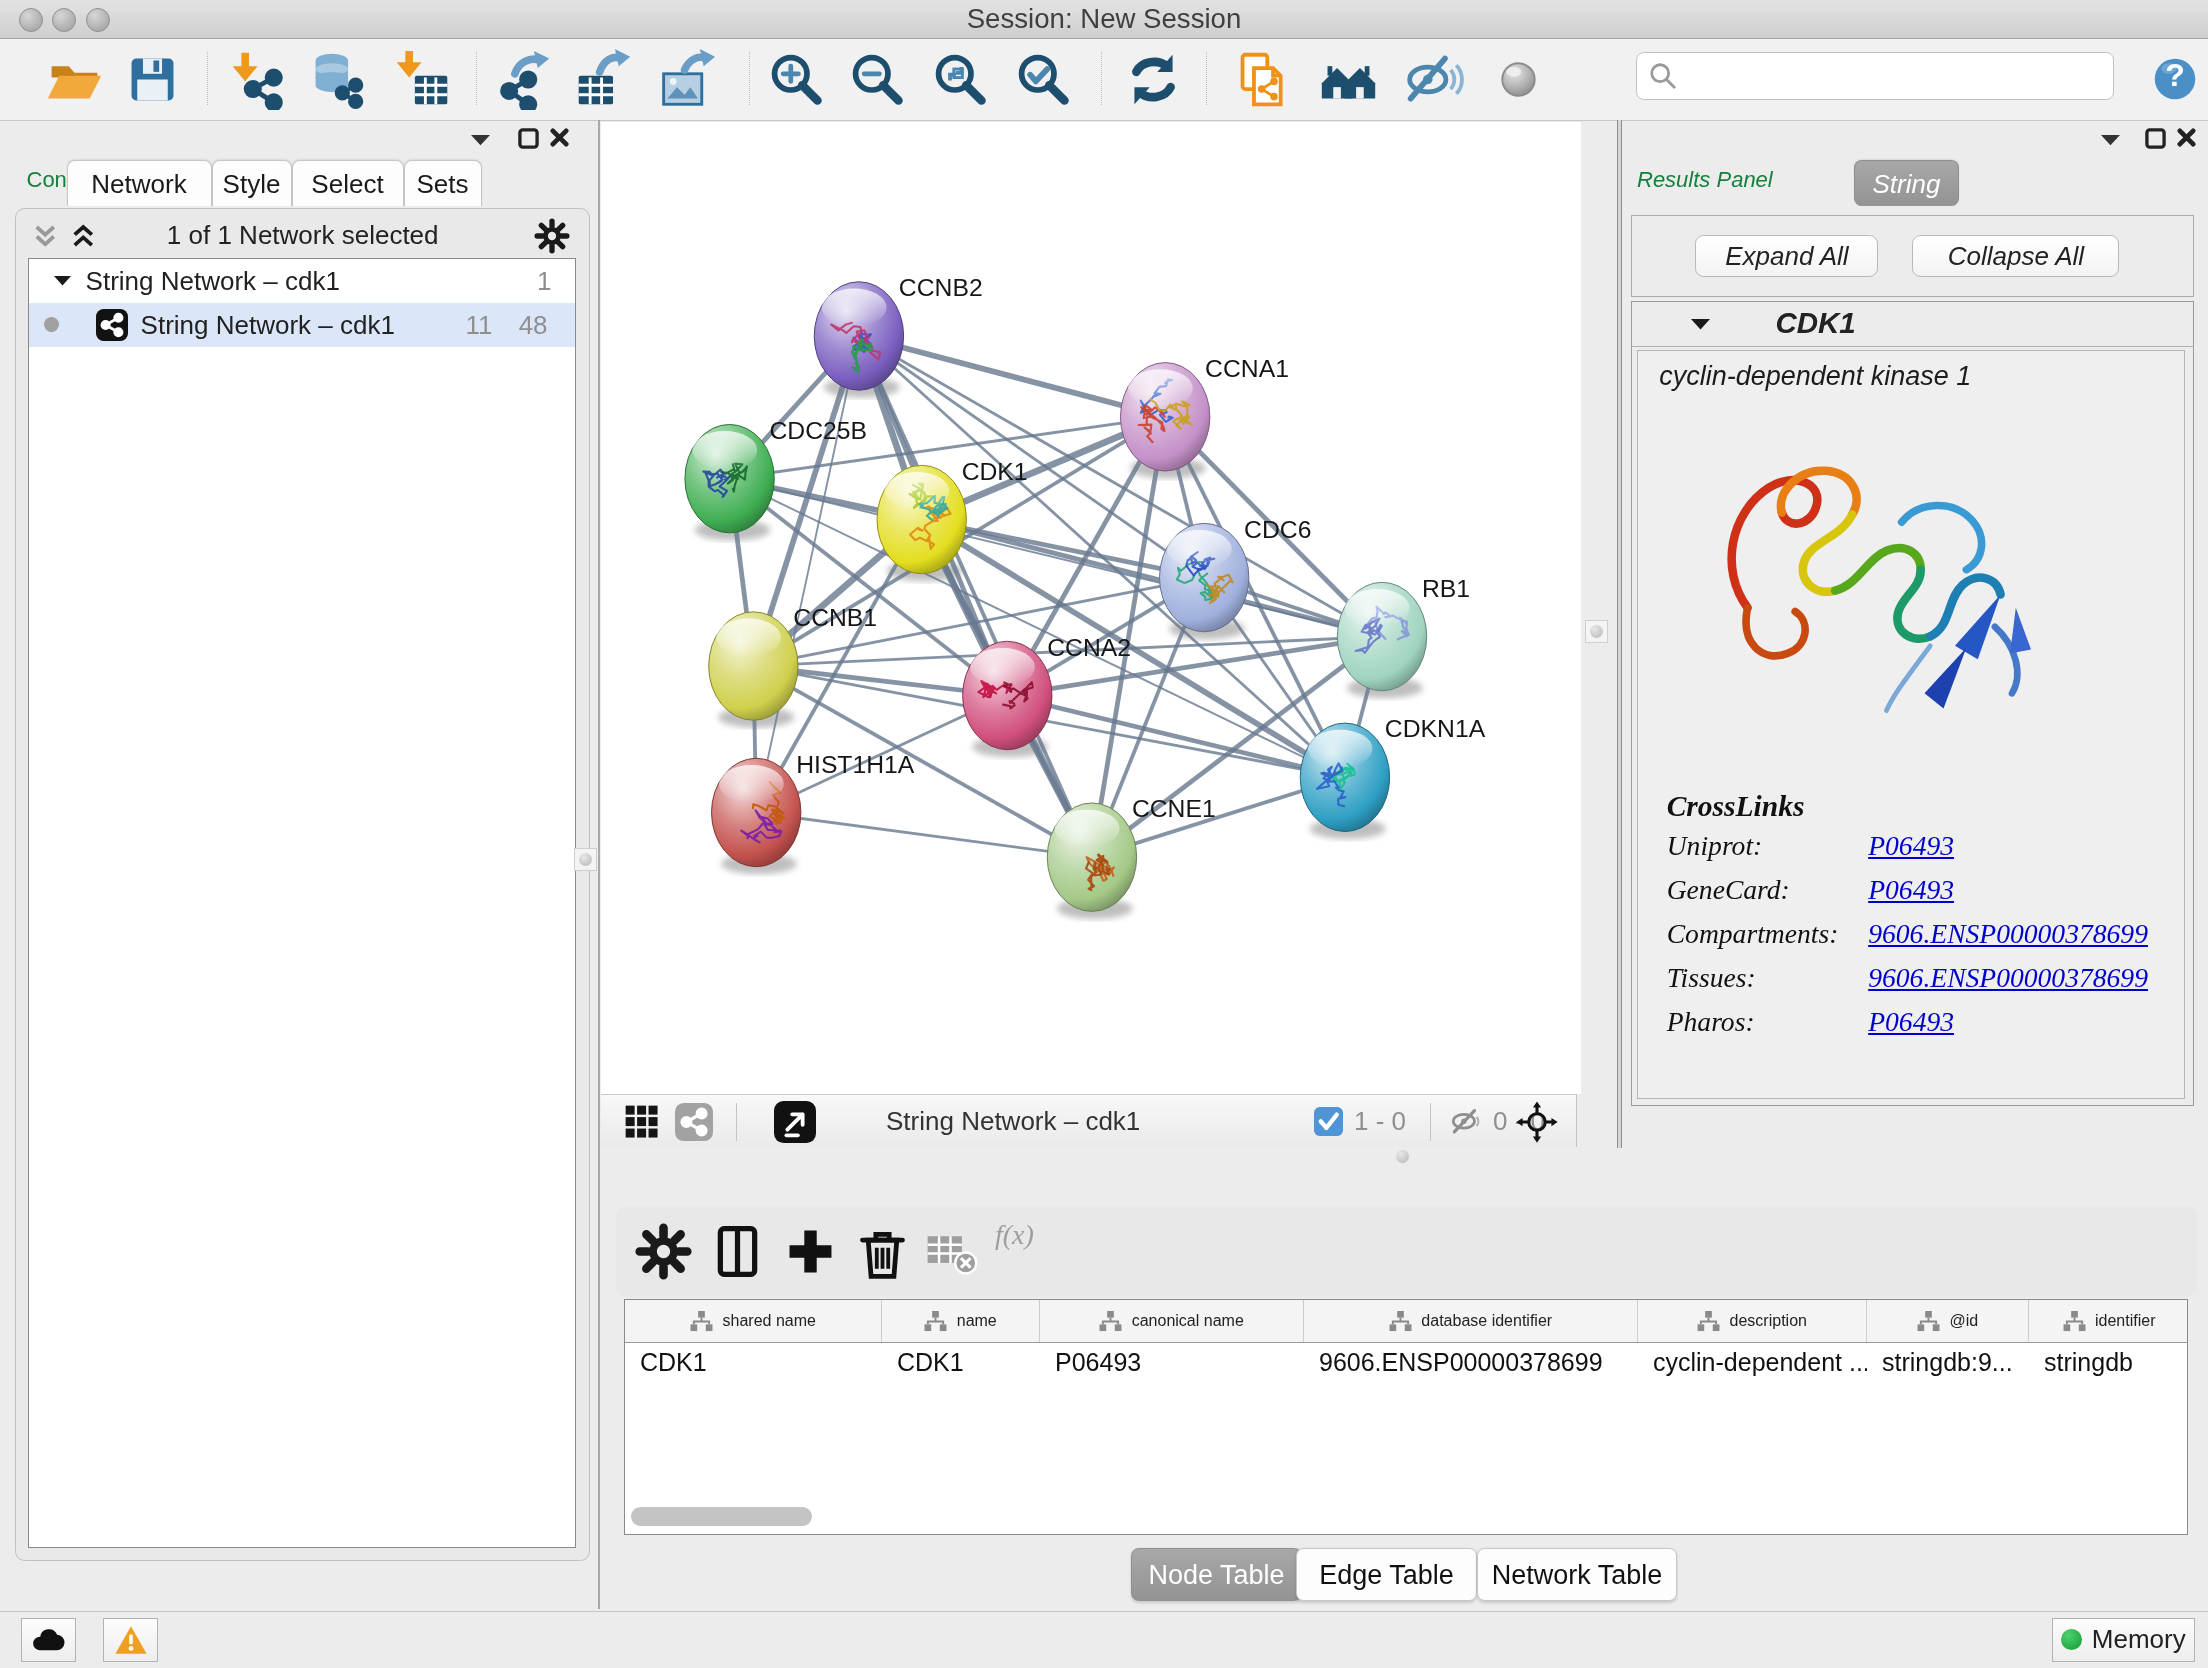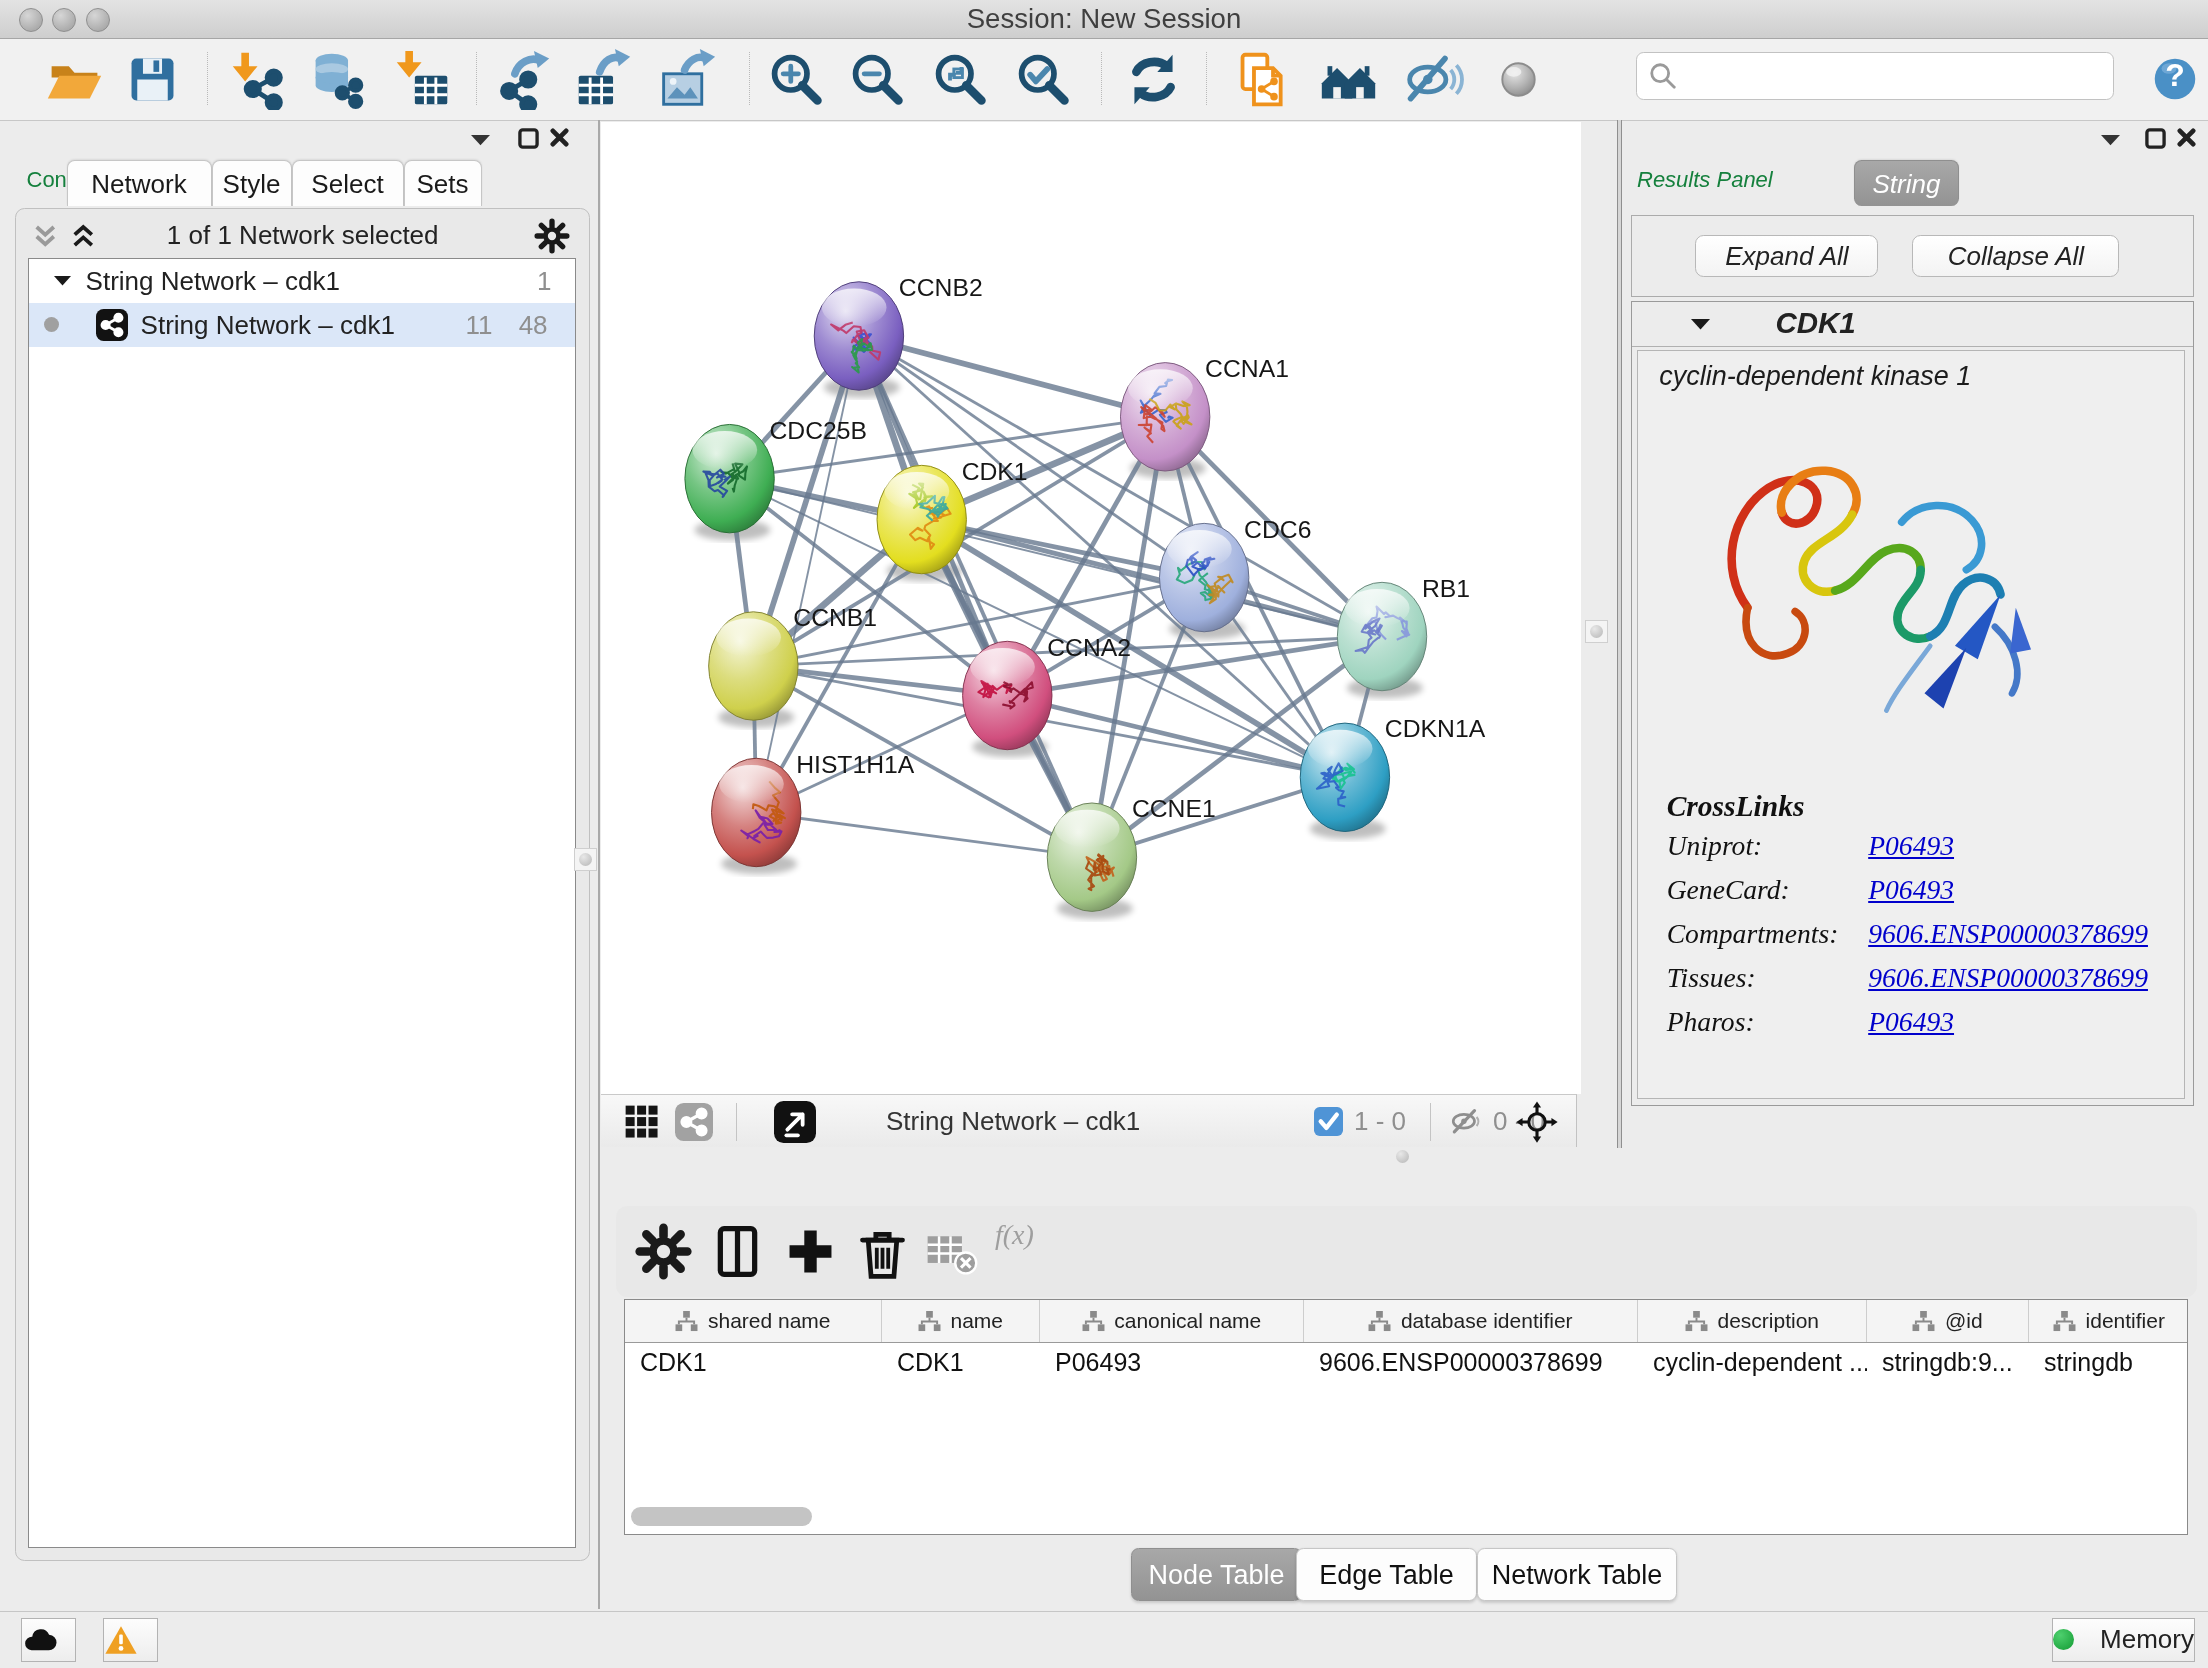--- a/index.html
+++ b/index.html
@@ -57,32 +57,32 @@
   #rp-cdk{left:11.4px;top:181px;width:563px;height:805px;border:1.9px solid #9a9a9a;background:#ececec;box-sizing:border-box;}
   #rp-desc-box{left:4.8px;top:48px;width:548px;height:749px;background:#efefef;border:1px solid #b5b5b5;box-sizing:border-box;}
   .xl-row{position:relative;height:44px;font-family:"Liberation Serif",serif;font-size:27.6px;}
   .xl-label{position:absolute;left:28.5px;top:0;color:#111;}
   .xl-value{position:absolute;left:230px;top:0;color:#0000cc;text-decoration:underline;cursor:pointer;}
   
   #tp-toolbar{left:616px;top:1206px;width:1581px;height:91px;background:#e8e8e8;border-radius:11.4px;}
   .tp-icon{top:15px;width:61px;height:61px;cursor:pointer;}
   #tp-table{left:624px;top:1299px;width:1564px;height:236px;background:#fff;border:1.9px solid #8a8a8a;box-sizing:border-box;overflow:hidden;}
   #tp-header{display:flex;height:42px;background:#f4f4f4;border-bottom:1px solid #9a9a9a;}
-  .th{position:relative;display:flex;align-items:center;justify-content:center;gap:9.5px;font-size:21px;color:#222;
+  .th{position:relative;display:flex;align-items:center;justify-content:center;gap:9.5px;font-size:16px;color:#222;
       border-right:1px solid #cdcdcd;box-sizing:border-box;overflow:hidden;white-space:nowrap;flex:0 0 auto;cursor:pointer;}
   #tp-row{display:flex;height:38px;}
   .td{font-size:25px;color:#111;line-height:38px;padding-left:15px;box-sizing:border-box;overflow:hidden;white-space:nowrap;flex:0 0 auto;}
   #tp-hscroll{left:5.7px;top:207px;width:181px;height:19px;background:#c4c4c4;border-radius:9.5px;}
   .bottom-tab{top:1548px;height:53px;line-height:53px;text-align:center;font-size:27px;background:#fdfdfd;color:#111;
       border:1px solid #c6c6c6;border-radius:7.6px;box-sizing:border-box;box-shadow:0 1.9px 2.9px rgba(0,0,0,.15);cursor:pointer;}
   .bottom-tab.active{background:linear-gradient(#a8a8a8,#939393);color:#fff;border-color:#8f8f8f;margin-left:6px;}
   
   #statusbar{left:0;top:1611px;width:2208px;height:57px;background:#ececec;border-top:1px solid #c6c6c6;}
   .sb-btn{top:5.7px;height:44px;background:linear-gradient(#fdfdfd,#ededed);border:1.9px solid #b3b3b3;
-          display:flex;align-items:center;justify-content:space-between;gap:9.5px;box-sizing:border-box;cursor:pointer;}
+          display:flex;align-items:center;justify-content:center;gap:9.5px;box-sizing:border-box;cursor:pointer;}
   #memory-btn{left:2052px;width:143px;font-size:26px;}
   .mem-dot{width:21px;height:21px;border-radius:50%;background:radial-gradient(circle at 35% 30%,#4ed06e,#129a32);}
   svg{display:block;}
 </style>
 </head>
 <body>
 
 <div id="titlebar" class="abs">
   <div class="traffic abs" style="left:19px"></div>
   <div class="traffic abs" style="left:52px"></div>

